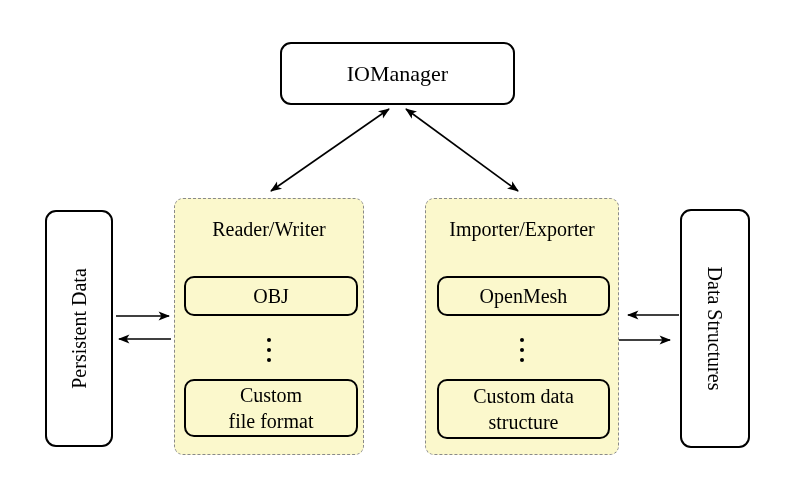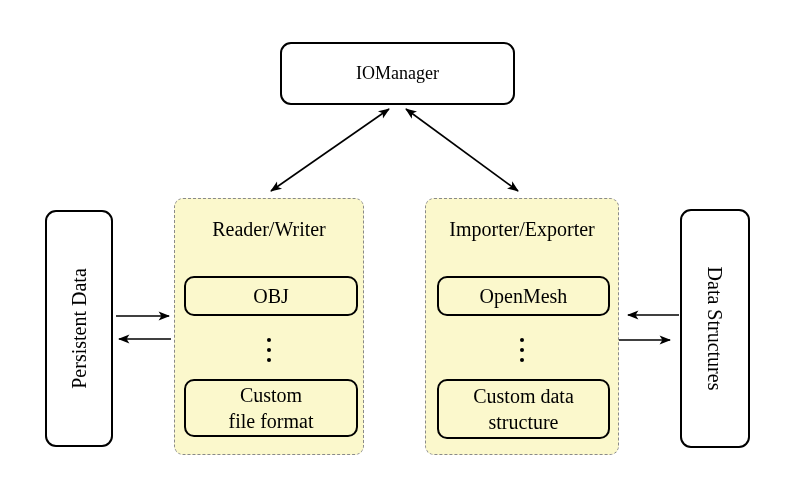--- a/index.html
+++ b/index.html
@@ -27,21 +27,21 @@
     position: absolute;
     box-sizing: border-box;
     background: #ffffff;
     border: 2.6px solid #000000;
     border-radius: 11px;
     display: flex;
     align-items: center;
     justify-content: center;
   }
   .node-label {
-    font-size: 18px;
+    font-size: 22px;
     white-space: nowrap;
   }
   .vlabel-ccw { transform: rotate(-90deg); font-size: 20px; white-space: nowrap; }
   .vlabel-cw  { transform: rotate(90deg);  font-size: 20px; white-space: nowrap; }
 
   
   .group {
     position: absolute;
     box-sizing: border-box;
     background: #FBF8CC;

